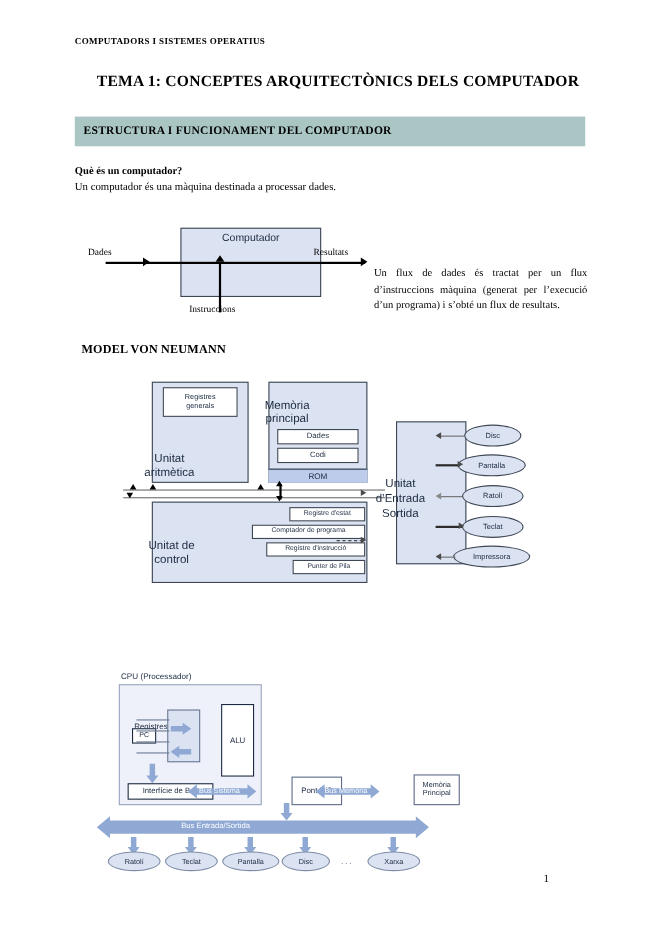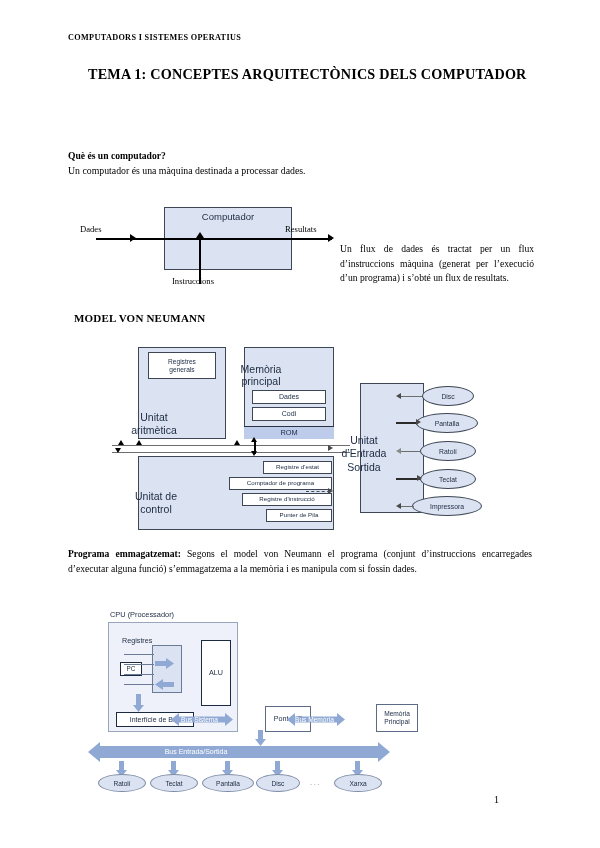--- a/index.html
+++ b/index.html
@@ -125,20 +125,23 @@
   
   .fat { position:absolute; }
 </style>
 </head>
 <body>
 
 <div class="page">
 
   <div class="running-head">COMPUTADORS I SISTEMES OPERATIUS</div>
   <div class="doc-title">TEMA 1: CONCEPTES ARQUITECTÒNICS DELS COMPUTADOR</div>
+  <div class="section-banner">
+    <span>ESTRUCTURA I FUNCIONAMENT DEL COMPUTADOR</span>
+  </div>
 
   <div class="q-head">Què és un computador?</div>
   <div class="q-body">Un computador és una màquina destinada a processar dades.</div>
 
   <div class="dg" style="left:0;top:0;">
 
     <div class="box" style="left:136px; top:207px; width:128px; height:63px; font-size:9.5px; align-items:flex-start; padding-top:4px;">
       <span>Computador</span>
     </div>
 
@@ -244,30 +247,27 @@
     <div class="line" style="left:396px; top:422px; width:22px; height:1.6px; background:#2b2b2b;"></div>
     <div class="ah-r-g" style="left:416px; top:419px;"></div>
     <div class="gline" style="left:398px; top:451px; width:22px; height:1px;"></div>
     <div class="ah-l-g" style="left:396px; top:448px; border-right-color:#8a8a8a;"></div>
     <div class="line" style="left:396px; top:478px; width:24px; height:1.6px; background:#2b2b2b;"></div>
     <div class="ah-r-g" style="left:417px; top:475px;"></div>
     <div class="gline" style="left:398px; top:506px; width:16px; height:1px;"></div>
     <div class="ah-l-g" style="left:396px; top:503px;"></div>
   </div>
 
-  <div class="para-store">
-    <b>Programa emmagatzemat:</b><span> Segons el model von Neumann el programa (conjunt d’instruccions encarregades d’executar alguna funció) s’emmagatzema a la memòria i es manipula com si fossin dades.</span>
-  </div>
 
   <div class="dg" style="left:0;top:0;">
     <div class="lbl" style="left:110px; top:610px; font-size:7.4px;">CPU (Processador)</div>
 
     <div class="box" style="left:80px; top:622px; width:130px; height:110px; background:#eef1f9; border-color:#9aa6be;"></div>
 
-    <div class="lbl" style="left:122px; top:636px; font-size:7.2px;">Registres</div>
+    <div class="lbl" style="left:122px; top:656px; font-size:7.2px;">Registres</div>
 
     <div class="box white" style="left:92px; top:662px; width:22px; height:14px; font-size:6.4px; border-color:#1b2a41;">
       <span>PC</span>
     </div>
 
     <div class="box" style="left:124px; top:645px; width:30px; height:48px; background:#dbe2f1; border-color:#6b7a96;"></div>
     <div class="line" style="left:124px; top:654px; width:30px; height:1px; background:#6b7a96;"></div>
     <div class="line" style="left:124px; top:664px; width:30px; height:1px; background:#6b7a96;"></div>
     <div class="line" style="left:124px; top:674px; width:30px; height:1px; background:#6b7a96;"></div>
     <div class="line" style="left:124px; top:684px; width:30px; height:1px; background:#6b7a96;"></div>

